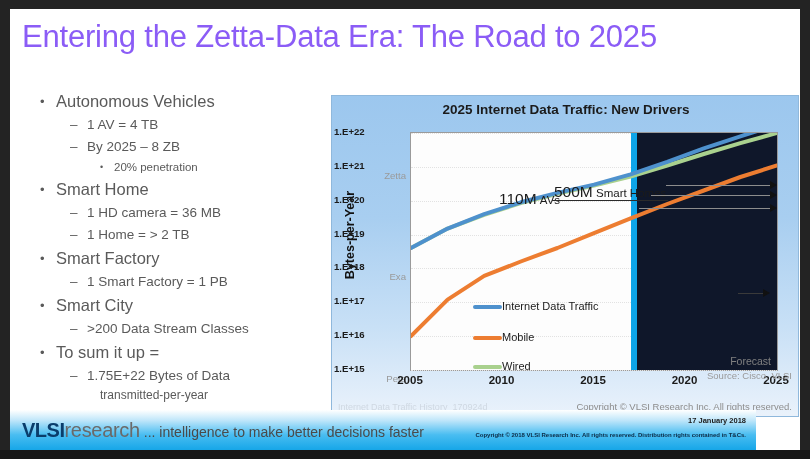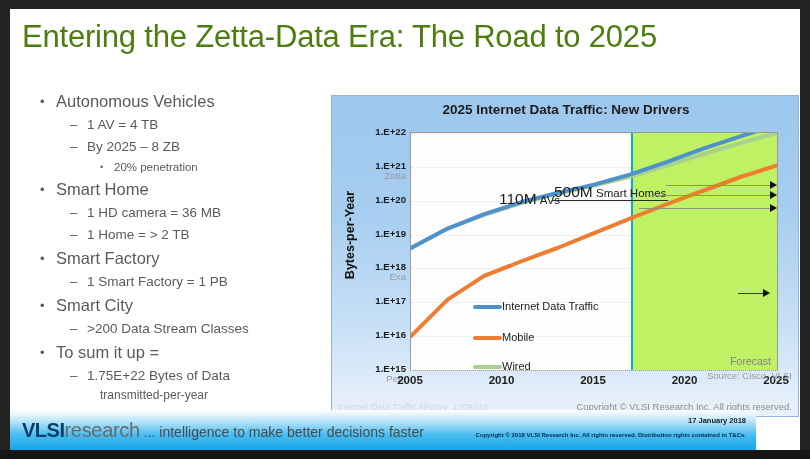--- a/index.html
+++ b/index.html
@@ -2,21 +2,21 @@
 <html><head>
 <meta charset="utf-8">
 <style>
   html,body{margin:0;padding:0;background:#1a1a1a;}
   body{width:810px;height:459px;overflow:hidden;font-family:"Liberation Sans",sans-serif;}
 
   #slide{position:relative;width:810px;height:459px;background:#232323;box-sizing:border-box;}
   #page{position:absolute;left:10px;top:9px;width:790px;height:441px;background:#ffffff;overflow:hidden;}
 
   
-  .title{position:absolute;left:12px;top:10px;width:770px;font-size:31px;color:#4d7c0f;
+  .title{position:absolute;left:12px;top:10px;width:770px;font-size:31px;color:#8b5cf6;
          font-family:"Liberation Sans",sans-serif;font-weight:400;letter-spacing:-0.2px;white-space:nowrap;}
 
   
   .bullets{position:absolute;left:22px;top:80px;width:290px;color:#5a5a5a;}
   .b-row{display:flex;align-items:flex-start;}
   .b-mark{flex:0 0 auto;text-align:left;}
   .b-txt{flex:1 1 auto;}
 
   .lvl1{font-size:16.5px;line-height:25px;margin-left:8px;}
   .lvl1 .b-mark{width:16px;font-size:13px;line-height:25px;}
@@ -29,29 +29,29 @@
   
   #chartpanel{position:absolute;left:321px;top:86px;width:468px;height:322px;
      background:linear-gradient(180deg,#9CC7EE 0%,#A8CEF0 38%,#C8E0F6 72%,#EAF2FB 100%);
      border:1px solid #8FB8DC;box-sizing:border-box;}
   .chart-title{position:absolute;left:0;top:6px;width:468px;text-align:center;
      font-size:13.5px;font-weight:bold;color:#1b1b1b;font-family:"Liberation Sans",sans-serif;}
 
   
   #plot{position:absolute;left:78px;top:36px;width:368px;height:239px;background:#fdfdfd;
         border:1px solid #9a9a9a;box-sizing:border-box;}
-  #forecast{position:absolute;left:219px;top:0;right:0;bottom:0;background:#bef264;
-            border-left:2px solid #0ea5e9;box-sizing:border-box;text-decoration:underline;}
+  #forecast{position:absolute;left:219px;top:0;right:0;bottom:0;background:#0f172a;
+            border-left:6px solid #0ea5e9;box-sizing:border-box;text-decoration:underline;}
   .fc-label{position:absolute;right:6px;bottom:3px;font-size:10.5px;color:#808080;}
 
   
   .grid-h{position:absolute;left:0;right:0;height:0;border-top:1px dotted #e2e2e2;}
 
   
-  .ytick{position:absolute;right:0;width:72px;text-align:right;font-size:9.6px;font-weight:bold;
+  .ytick{position:absolute;right:0;width:72px;font-size:9.6px;font-weight:bold;
          color:#1b1b1b;font-family:"Liberation Sans",sans-serif;}
   .yunit{position:absolute;right:0;width:72px;text-align:right;font-size:9.6px;color:#9a9a9a;}
   #yaxis{position:absolute;left:0;top:0;width:74px;height:322px;}
   .ylabel{position:absolute;left:-52px;top:132px;width:140px;text-align:center;
           transform:rotate(-90deg);font-size:12.5px;font-weight:bold;color:#111;}
 
   
   .xtick{position:absolute;top:278px;font-size:11.5px;font-weight:bold;color:#1b1b1b;
          transform:translateX(-50%);white-space:nowrap;}
 

